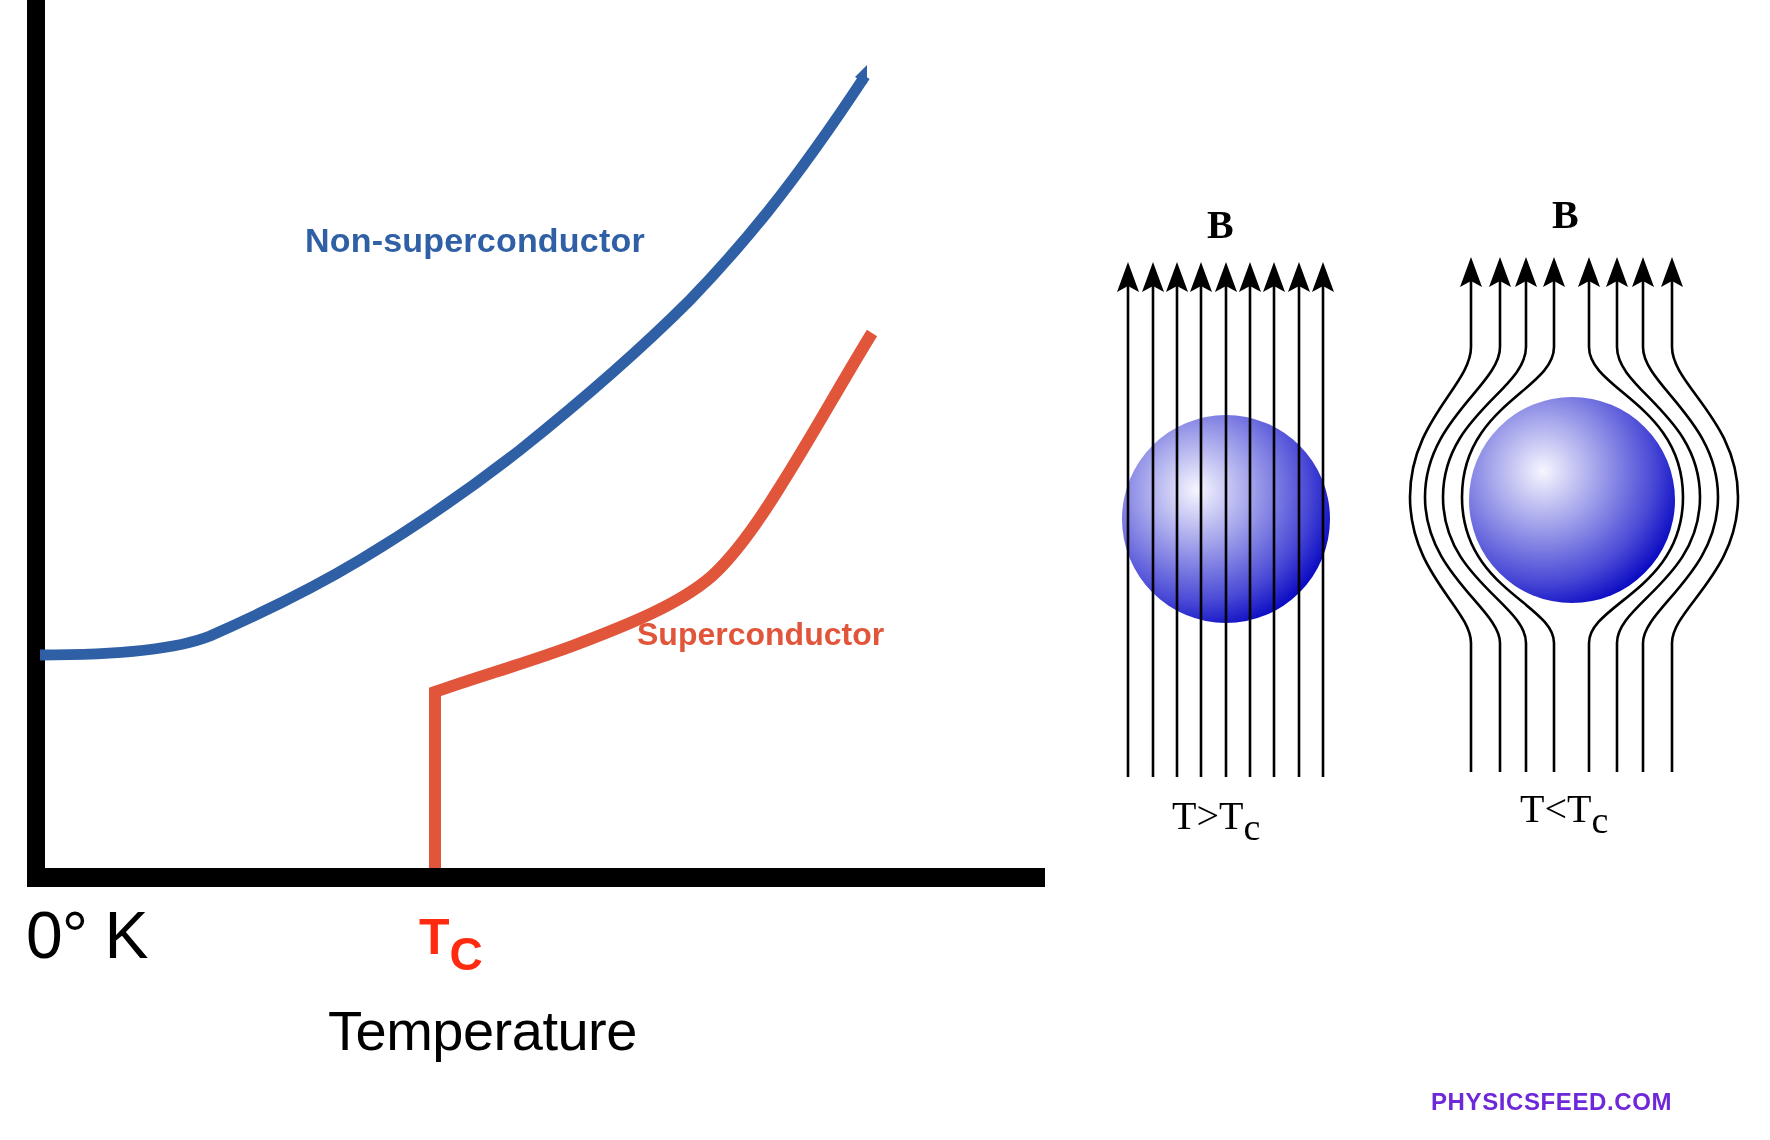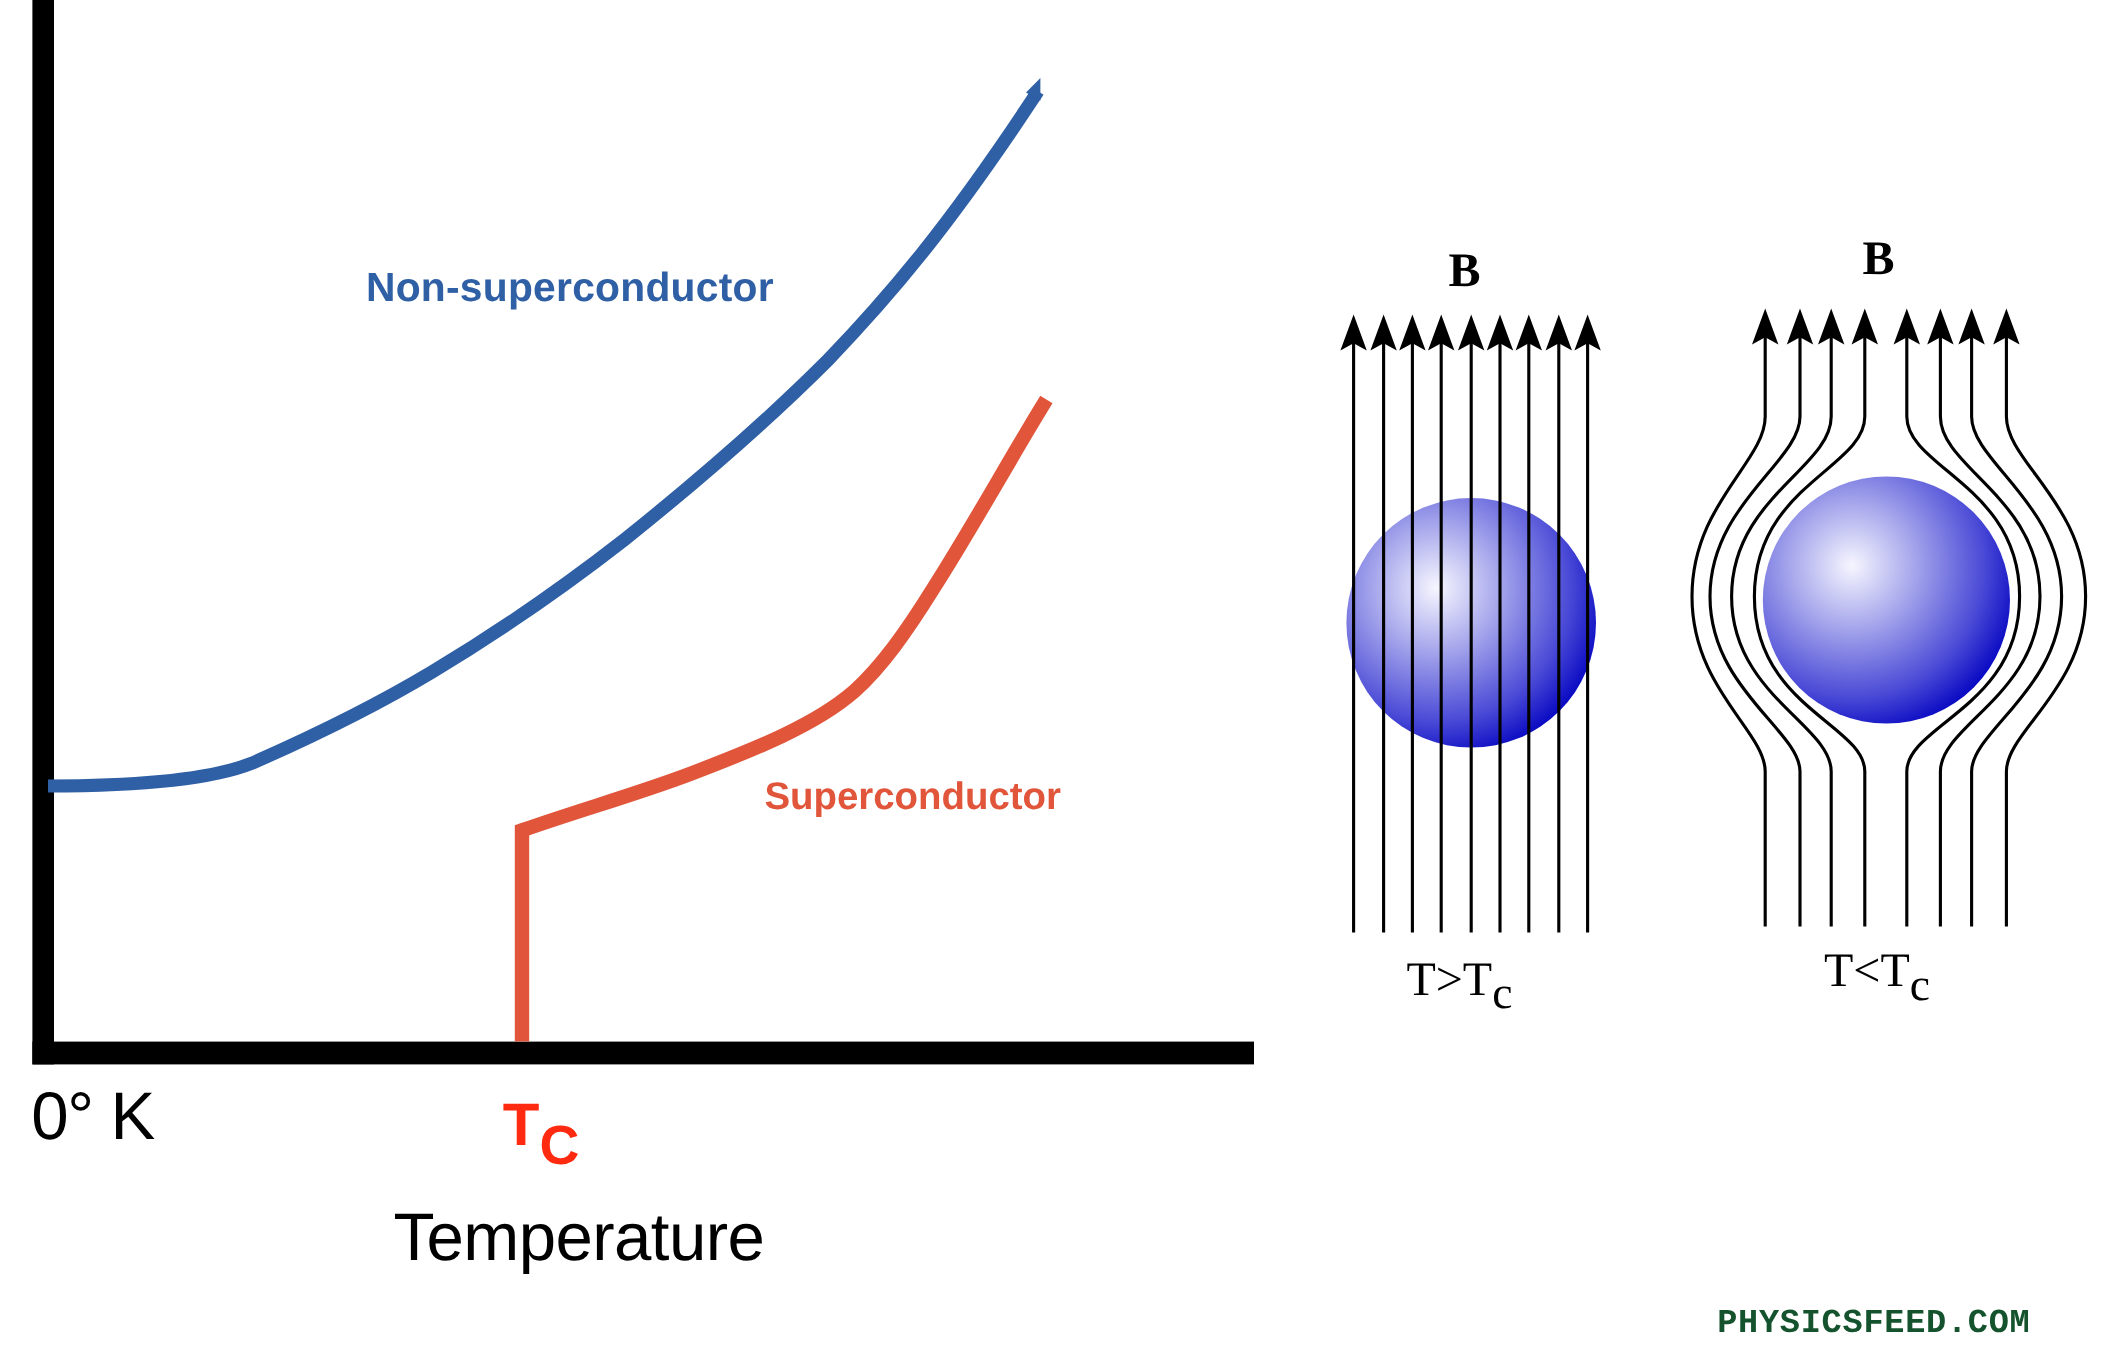--- a/index.html
+++ b/index.html
@@ -26,30 +26,30 @@
     }
     .label-nonsc {
       left: 305px; top: 203px;
       font-family: "Liberation Sans", sans-serif;
       font-weight: bold;
       font-size: 34px;
       letter-spacing: 0.2px;
       margin-top: 20px;
     }
     .label-sc {
-      left: 637px; top: 647px;
+      left: 637px; top: 618px;
       font-family: "Liberation Sans", sans-serif;
       font-weight: bold;
       font-size: 32px;
       text-align: center;
     }
     .label-zero {
       left: 26px; top: 902px;
       font-family: "Liberation Sans", sans-serif;
-      font-size: 56px;
+      font-size: 66px;
       color: #000;
       letter-spacing: -1px;
     }
     .label-tc {
       left: 419px; top: 912px;
       font-family: "Liberation Sans", sans-serif;
       font-weight: bold;
       font-size: 50px;
       text-align: right;
     }
@@ -74,24 +74,24 @@
     .label-b2 { left: 1552px; top: 195px; font-size: 40px; font-weight: bold; }
     .label-cond1 { left: 1172px; top: 796px; font-size: 40px; }
     .label-cond2 { left: 1520px; top: 789px; font-size: 40px; font-family: Liberation Serif, serif; }
     .serif-lbl .sub {
       font-size: 38px;
       position: relative;
       top: 11px;
     }
     .watermark {
       left: 1431px; top: 1090px;
-      font-family: Liberation Mono, monospace;
-      font-weight: bold;
-      font-size: 28px;
-      color: #14532d;
+      font-family: Liberation Sans, sans-serif;
+      font-weight: bold;
+      font-size: 24px;
+      color: #6d28d9;
       letter-spacing: 0.6px;
     }
   </style>
 </head>
 <body>
 
 <svg class="canvas" viewBox="0 0 1770 1140" xmlns="http://www.w3.org/2000/svg">
   <defs>
     <radialGradient id="sphere1" cx="0.36" cy="0.36" r="0.72" fx="0.36" fy="0.36">
       <stop offset="0" stop-color="#f6f6ff"></stop>

